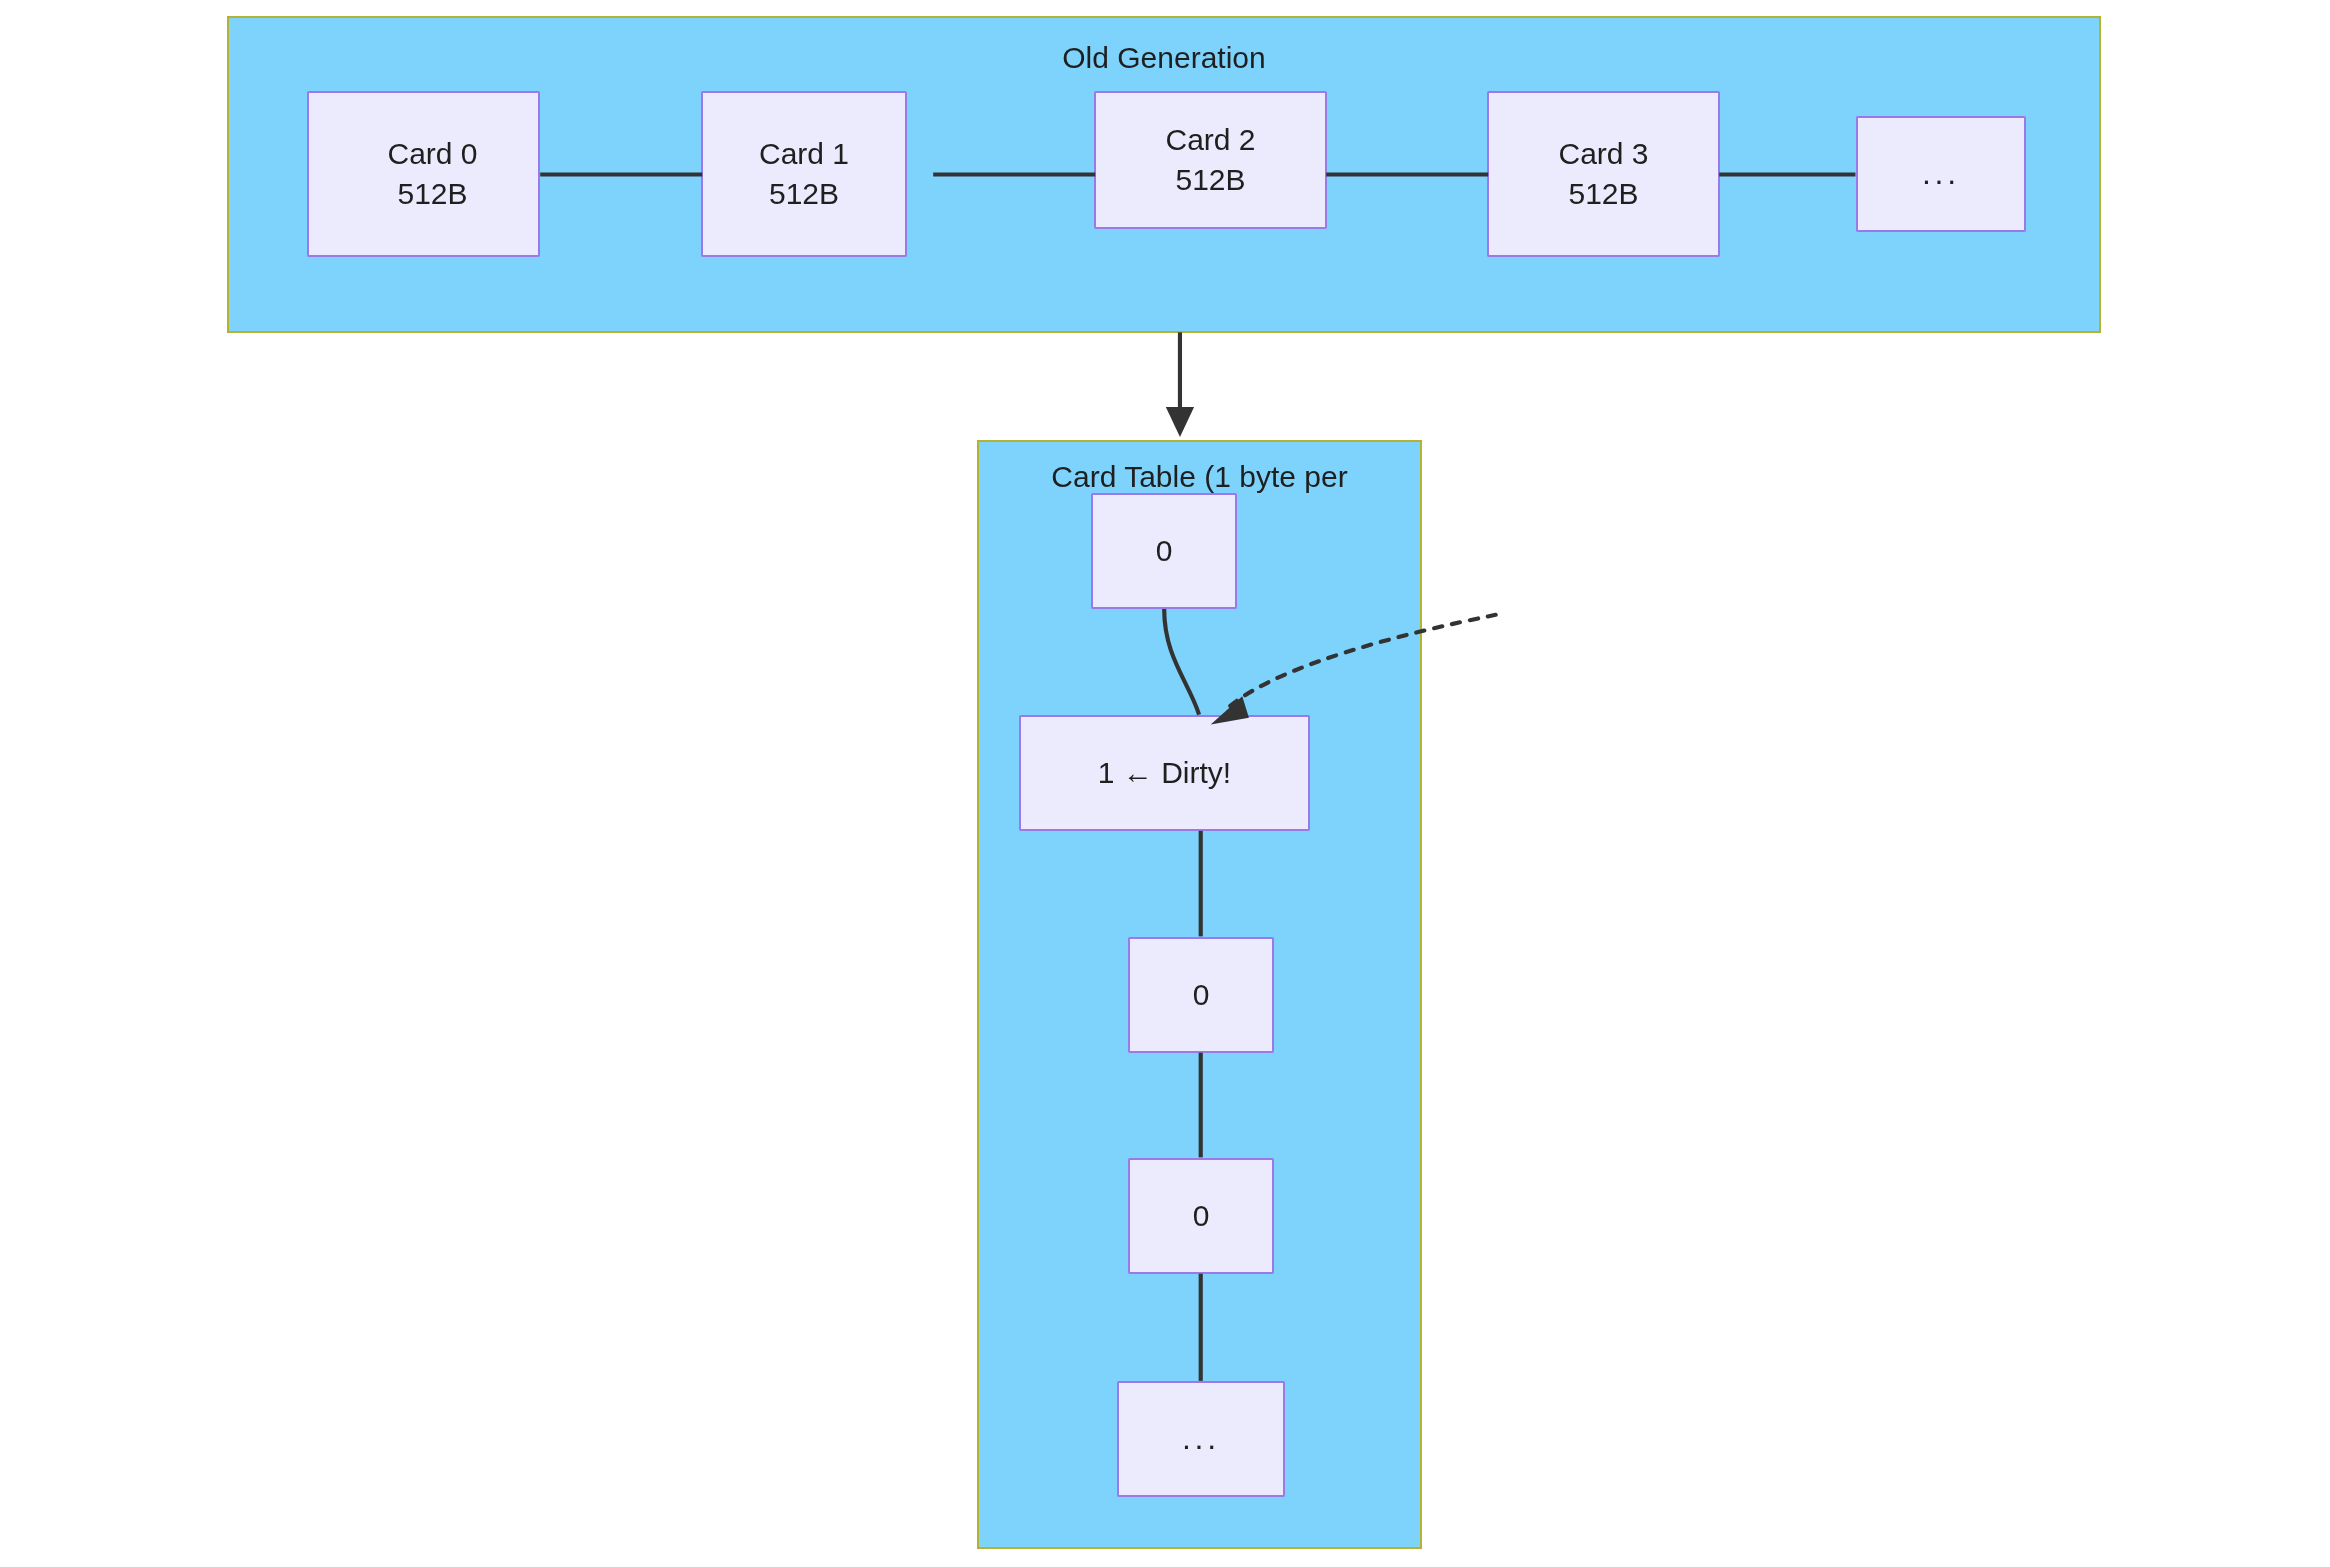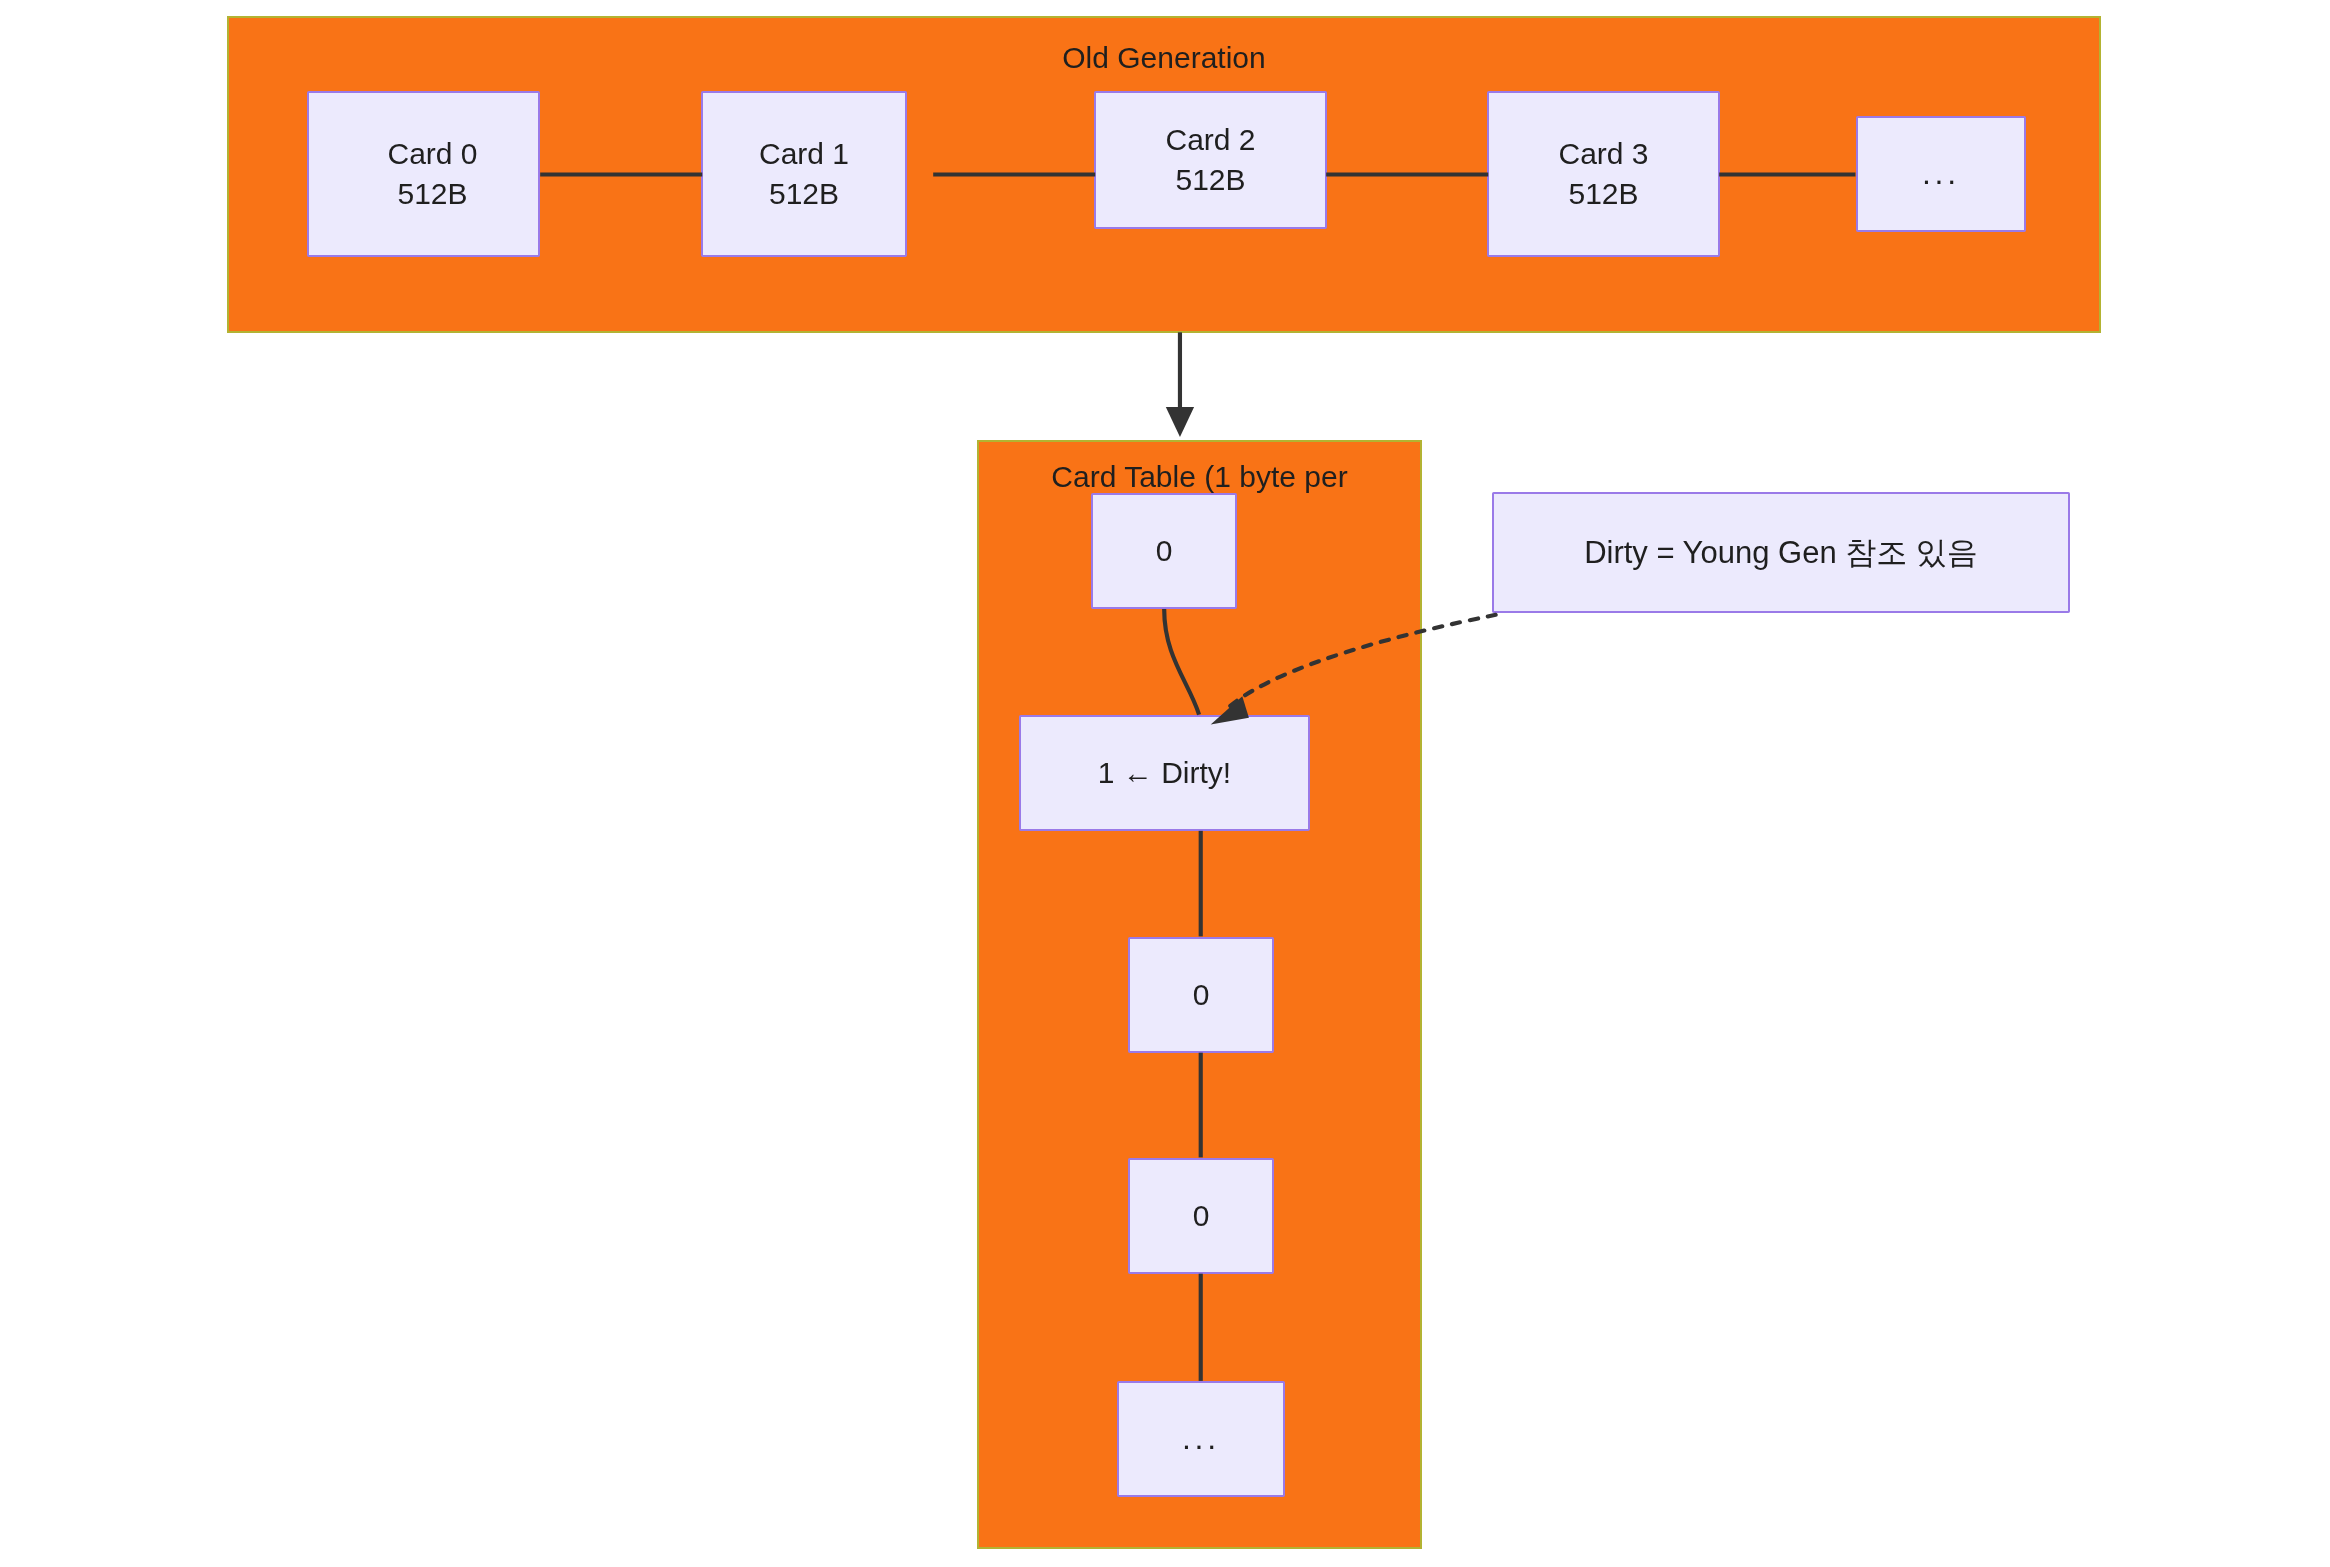--- a/index.html
+++ b/index.html
@@ -17,21 +17,21 @@
 
   #stage {
     position: relative;
     width: 2330px;
     height: 1567px;
   }
 
   
   .subgraph {
     position: absolute;
-    background: #f97316;
+    background: #7dd3fc;
     border: 2.5px solid #b3b332;
     box-sizing: border-box;
   }
   .subgraph-title {
     position: absolute;
     left: 0;
     right: 0;
     text-align: center;
     font-size: 30px;
     line-height: 1;
@@ -176,23 +176,20 @@
   <div class="node" id="byte-1">
     <span>0</span>
   </div>
   <div class="node" id="byte-2">
     <span>0</span>
   </div>
   <div class="node" id="byte-more">
     <span class="dots">...</span>
   </div>
 
-  <div class="node" id="dirty-note">
-    <span>Dirty = Young Gen 참조 있음</span>
-  </div>
 
   <svg id="edges" viewBox="0 0 2804 1886">
 
     <line class="edge-line" x1="650" y1="210" x2="845" y2="210"></line>
     <line class="edge-line" x1="1123" y1="210" x2="1318" y2="210"></line>
     <line class="edge-line" x1="1596" y1="210" x2="1791" y2="210"></line>
     <line class="edge-line" x1="2069" y1="210" x2="2233" y2="210"></line>
 
     <line class="edge-line" x1="1420" y1="400" x2="1420" y2="495"></line>
     <polygon class="arrowhead" points="1420,526 1403,490 1437,490"></polygon>

